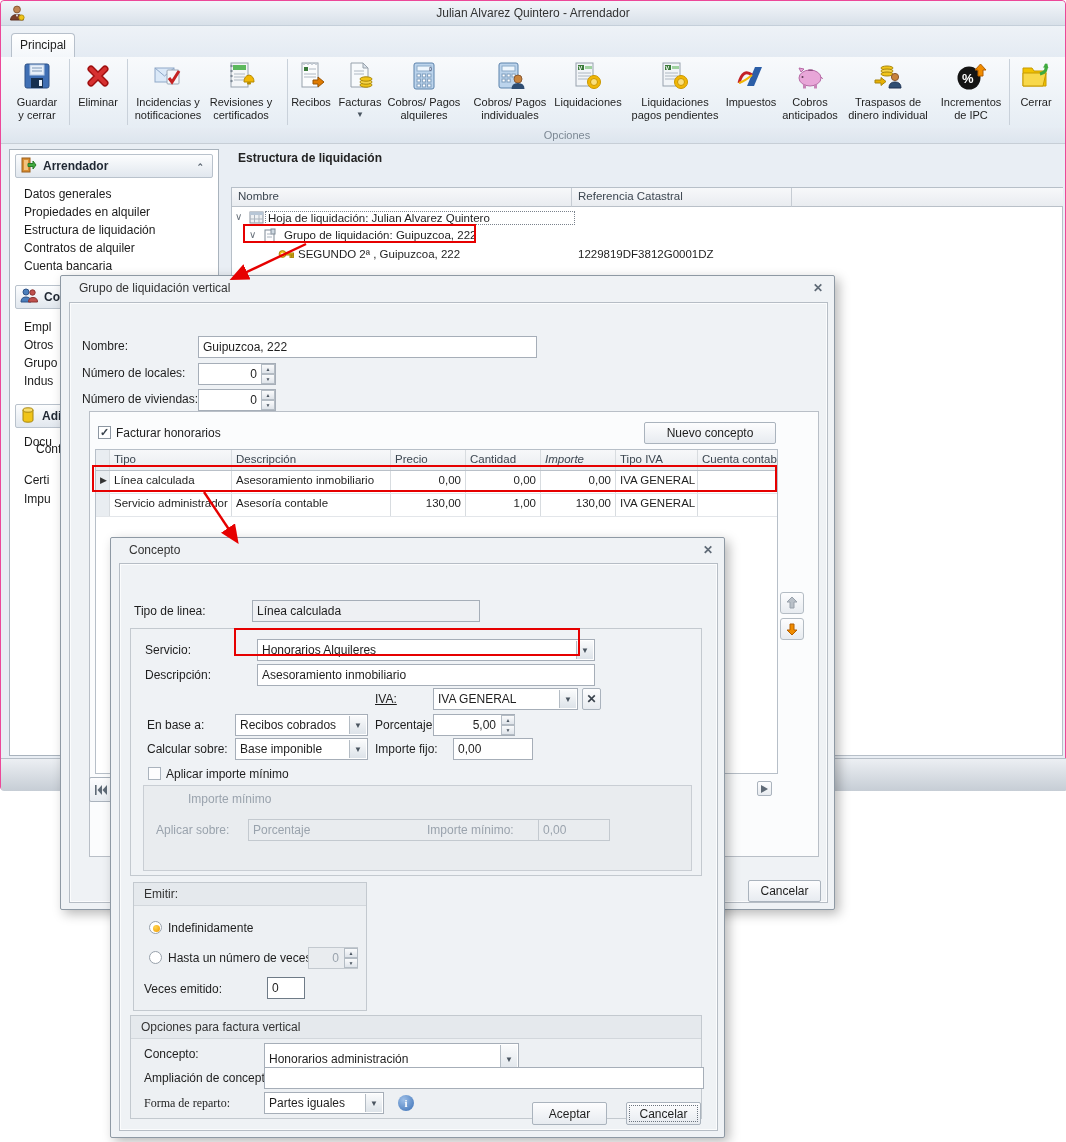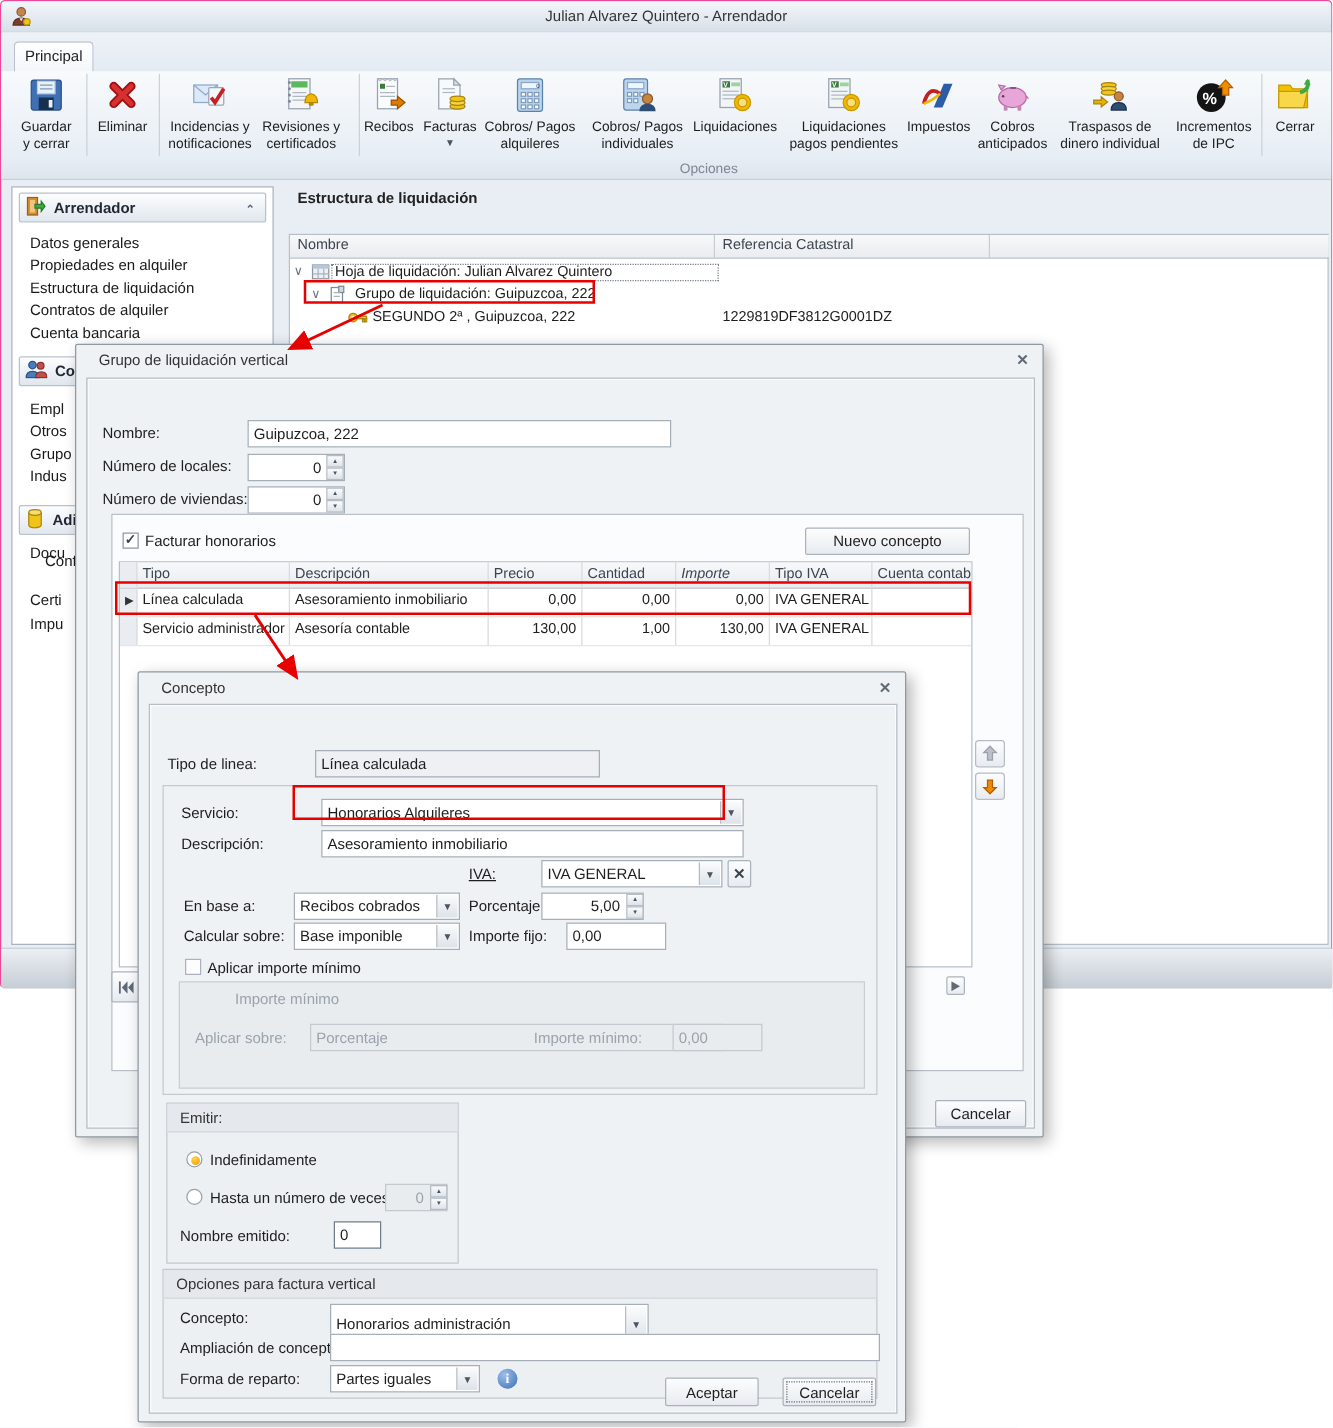--- a/index.html
+++ b/index.html
@@ -540,32 +540,32 @@
         <div class="gtitle">Emitir:</div>
         <div class="abs radio on" style="left:15px;top:38px;"></div>
         <div class="abs lbl" style="left:34px;top:38px;">Indefinidamente</div>
         <div class="abs radio" style="left:15px;top:68px;"></div>
         <div class="abs lbl" style="left:34px;top:68px;">Hasta un número de veces</div>
         <div class="abs tbx dis num" style="left:174px;top:64px;width:50px;height:22px;padding-right:18px;">0</div>
         <div class="abs spin" style="left:210px;top:65px;height:20px;">
             <span>▲</span>
             <span>▼</span>
           </div>
-        <div class="abs lbl" style="left:10px;top:99px;">Nombre emitido:</div>
+        <div class="abs lbl" style="left:10px;top:99px;">Veces emitido:</div>
         <div class="abs tbx" style="left:133px;top:94px;width:38px;height:22px;border-color:#6f7b87;">0</div>
       </div>
 
       <div class="abs gbox" style="left:10px;top:451px;width:572px;height:104px;background:#edf0f3;">
         <div class="gstrip"></div>
         <div class="gtitle">Opciones para factura vertical</div>
         <div class="abs lbl" style="left:13px;top:31px;">Concepto:</div>
         <div class="abs tbx" style="left:133px;top:27px;width:255px;height:32px;padding-right:18px;">Honorarios administración<span class="cbtn">▼</span></div>
         <div class="abs lbl" style="left:13px;top:55px;">Ampliación de concepto:</div>
         <div class="abs tbx" style="left:133px;top:51px;width:440px;height:22px;"></div>
-        <div class="abs lbl" style="left:13px;top:80px;">Forma de reparto:</div>
+        <div class="abs lbl" style="left:13px;top:80px;font-family:Liberation Serif, serif;">Forma de reparto:</div>
         <div class="abs tbx" style="left:133px;top:76px;width:120px;height:22px;padding-right:18px;">Partes iguales<span class="cbtn">▼</span></div>
         <div class="abs infoi" style="left:267px;top:79px;">i</div>
       </div>
     </div>
 
     <div class="abs btn" style="left:421px;top:564px;width:75px;height:23px;">Aceptar</div>
     <div class="abs btn" style="left:515px;top:564px;width:75px;height:23px;outline:1px dotted #6a737d;outline-offset:-4px;">Cancelar</div>
   </div>
 
   <div class="abs redrect" style="left:243px;top:224px;width:233px;height:19px;"></div>

